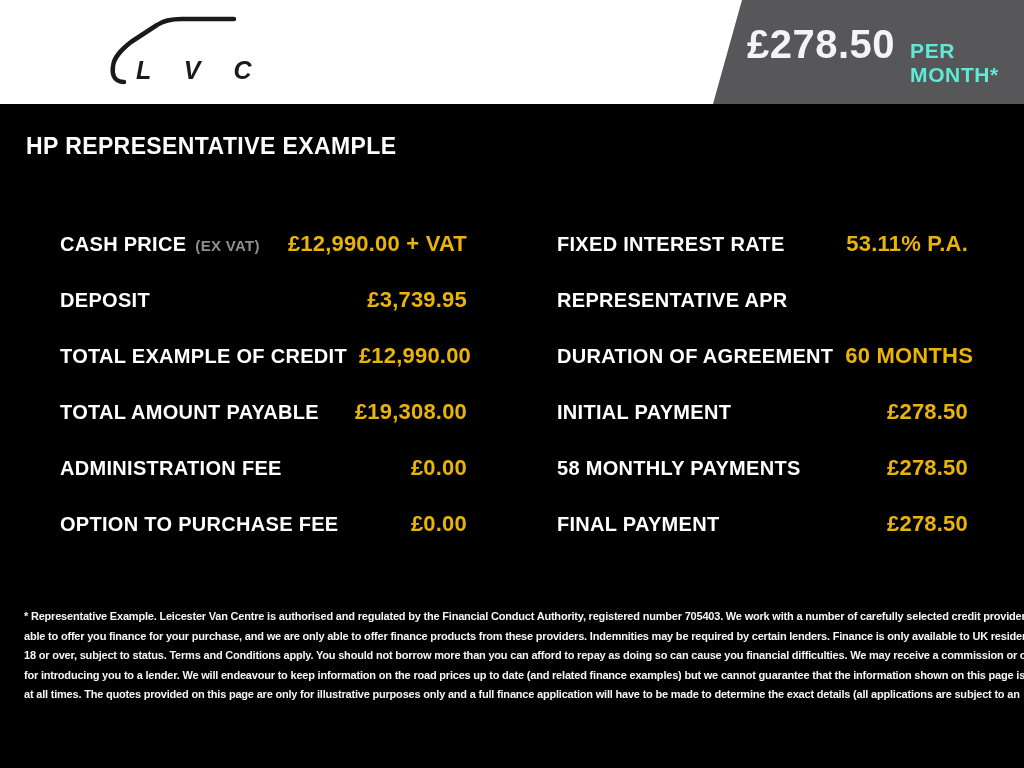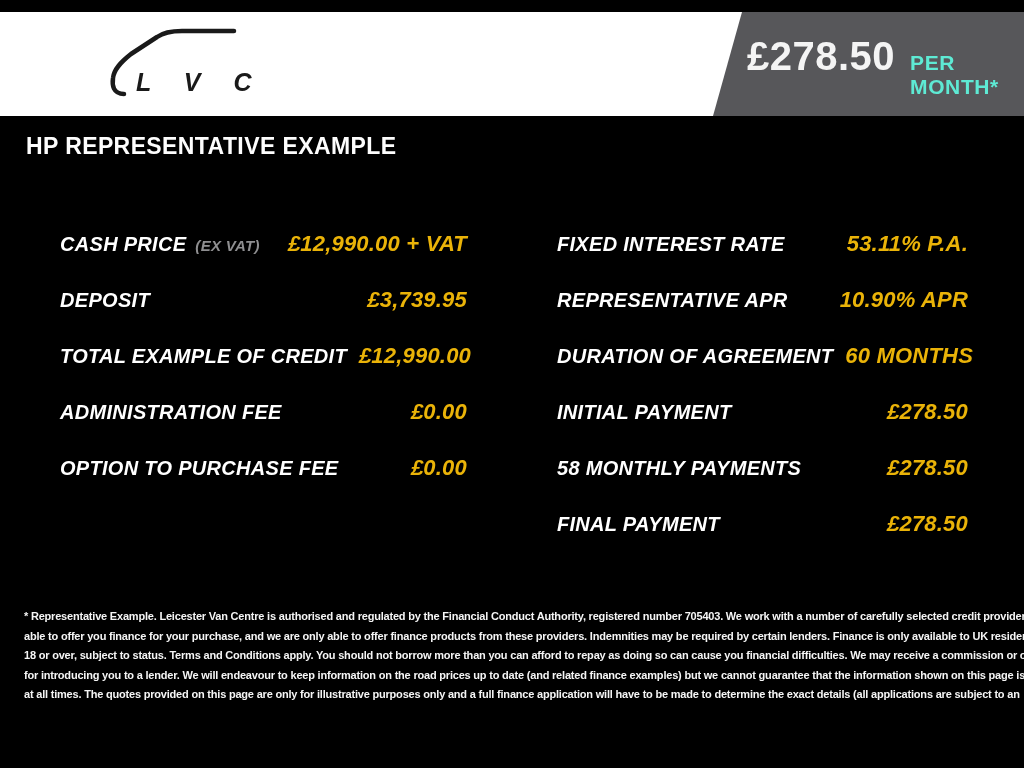--- a/index.html
+++ b/index.html
@@ -6,21 +6,20 @@
   html,body { width:1024px; height:768px; }
   .page {
     position:relative; width:1024px; height:768px;
     background:#000000; overflow:hidden;
     font-family:"Liberation Sans", sans-serif;
   }
   
   .header {
     position:absolute; top:0; left:0; width:1024px; height:104px;
     background:#ffffff;
-    margin-top:12px;
   }
   .logo {
     position:absolute; left:100px; top:6px; width:160px; height:95px;
   }
   .logo svg { width:100%; height:100%; }
   .logo-letters {
     position:absolute; left:36px; top:50px;
     font-size:25px; font-weight:bold; font-style:italic;
     letter-spacing:13px; color:#1a1a1a; white-space:nowrap;
   }
@@ -44,21 +43,21 @@
     position:absolute; left:26px; top:133px;
     color:#fdfdfd; font-size:23px; font-weight:bold; letter-spacing:0.4px;
     white-space:nowrap;
   }
   
   .col { position:absolute; top:216px; }
   .col-left  { left:60px;  width:407px; }
   .col-right { left:557px; width:411px; }
   .row {
     height:56px; display:flex; align-items:center;
-    justify-content:space-between; gap:12px;font-style:italic;
+    justify-content:space-between; gap:12px;
   }
   .lbl {
     color:#ffffff; font-size:20px; font-weight:bold;
     letter-spacing:0.3px; white-space:nowrap;
   }
   .note {
     color:#8e8e90; font-size:15px; font-weight:bold;
     letter-spacing:0.3px; margin-left:9px;
   }
   .val {
@@ -102,37 +101,40 @@
     </div>
     <div class="row">
       <div class="lbl">DEPOSIT</div>
       <div class="val">£3,739.95</div>
     </div>
     <div class="row">
       <div class="lbl">TOTAL EXAMPLE OF CREDIT</div>
       <div class="val">£12,990.00</div>
     </div>
     <div class="row">
+      <div class="lbl">TOTAL AMOUNT PAYABLE</div>
+      <div class="val">£19,308.00</div>
+    </div>
+    <div class="row">
       <div class="lbl">ADMINISTRATION FEE</div>
       <div class="val">£0.00</div>
     </div>
     <div class="row">
       <div class="lbl">OPTION TO PURCHASE FEE</div>
       <div class="val">£0.00</div>
     </div>
   </div>
 
   <div class="col col-right">
     <div class="row">
       <div class="lbl">FIXED INTEREST RATE</div>
       <div class="val">53.11% P.A.</div>
     </div>
     <div class="row">
       <div class="lbl">REPRESENTATIVE APR</div>
-      <div class="val">10.90% APR</div>
     </div>
     <div class="row">
       <div class="lbl">DURATION OF AGREEMENT</div>
       <div class="val">60 MONTHS</div>
     </div>
     <div class="row">
       <div class="lbl">INITIAL PAYMENT</div>
       <div class="val">£278.50</div>
     </div>
     <div class="row">

